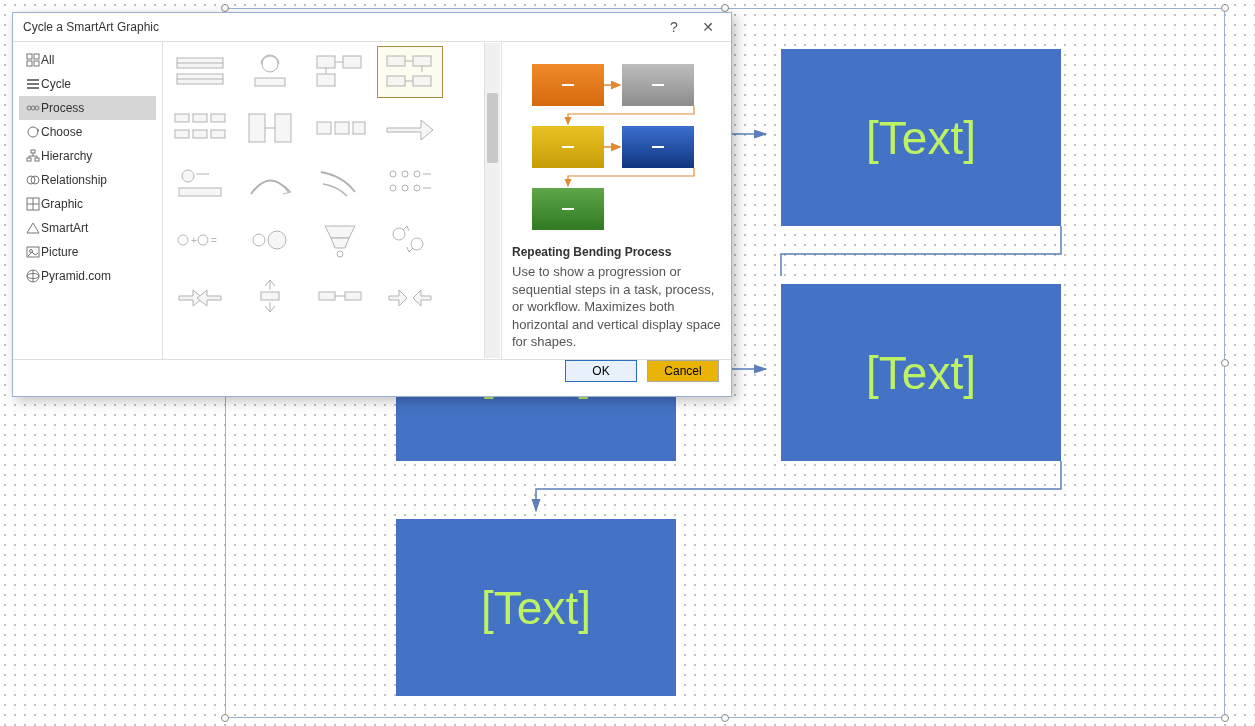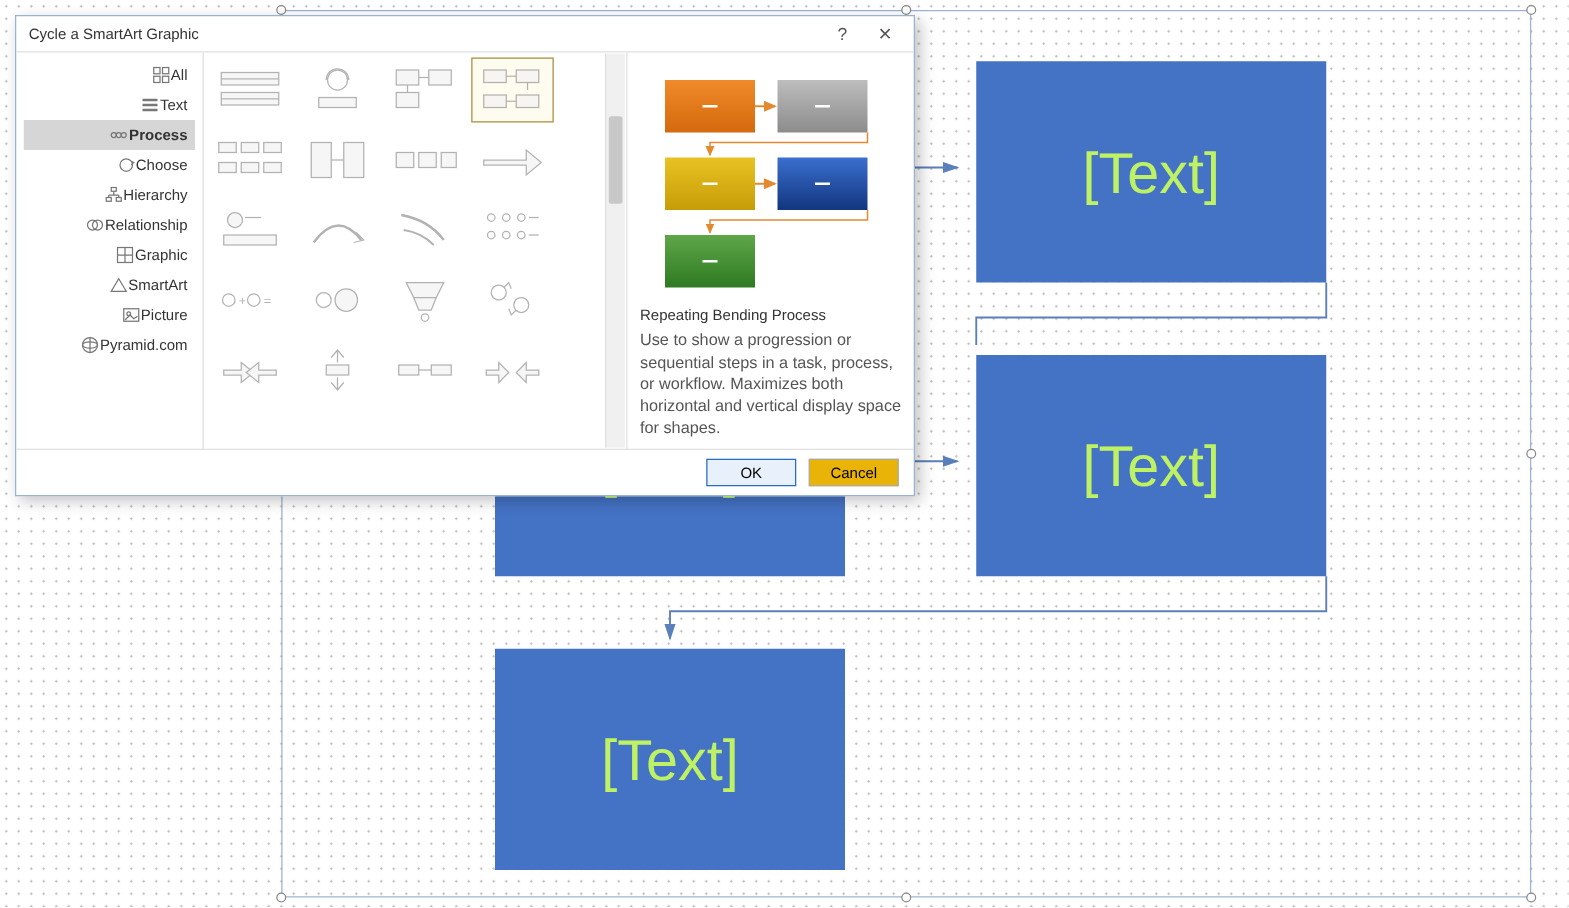--- a/index.html
+++ b/index.html
@@ -94,28 +94,27 @@
     width: 150px;
     border-right:1px solid #e0e0e0;
     padding:6px 6px;
   }
   .cat-item {
     height: 24px;
     display:flex; align-items:center;
     padding: 0 6px;
     gap:0;
     font-size:12px;
-    justify-content:flex-end;
   }
   .cat-item .ic {
     width:16px; height:16px;
     display:flex; align-items:center; justify-content:center;
     color:#666;
   }
-  .cat-item.selected { background:#d6d6d6;font-weight:bold; }
+  .cat-item.selected { background:#d6d6d6; }
 
   .gallery {
     flex:1;
     padding:4px;
     display:flex;
     flex-wrap:wrap;
     align-content:flex-start;
     gap:4px;
     overflow-y:auto;
     position:relative;
@@ -132,26 +131,26 @@
   .preview-pane {
     width:230px;
     border-left:1px solid #e0e0e0;
     padding:8px 10px;
     display:flex; flex-direction:column;
   }
   .preview-img {
     height: 190px;
     display:flex; align-items:center; justify-content:center;
   }
-  .preview-title { font-weight:400; margin:8px 0 4px 0; font-size:12px; }
+  .preview-title { font-weight:700; margin:8px 0 4px 0; font-size:12px; }
   .preview-desc { font-size:13px; color:#555; line-height:1.35; }
 
   .buttonbar {
     height:36px;
-    display:flex; align-items:center; justify-content:flex-end;
+    display:flex; align-items:flex-start; justify-content:flex-end;
     gap:10px;
     padding: 0 12px;
     margin-left: 28px;
   }
   .dlg-btn {
     width: 72px; height: 22px;
     border:1px solid #aaa;
     background:#eab308;
     font-size:12px;
     cursor:pointer;
@@ -242,21 +241,21 @@
           <span>All</span>
         </div>
         <div class="cat-item">
           <span class="ic">
             <svg width="14" height="14">
               <line x1="1" y1="3" x2="13" y2="3" stroke="#777" stroke-width="2"></line>
               <line x1="1" y1="7" x2="13" y2="7" stroke="#777" stroke-width="2"></line>
               <line x1="1" y1="11" x2="13" y2="11" stroke="#777" stroke-width="2"></line>
             </svg>
           </span>
-          <span>Text</span>
+          <span>Cycle</span>
         </div>
         <div class="cat-item selected">
           <span class="ic">
             <svg width="14" height="14">
               <circle cx="3" cy="7" r="2" fill="none" stroke="#777"></circle>
               <circle cx="7" cy="7" r="2" fill="none" stroke="#777"></circle>
               <circle cx="11" cy="7" r="2" fill="none" stroke="#777"></circle>
             </svg>
           </span>
           <span>Process</span>

